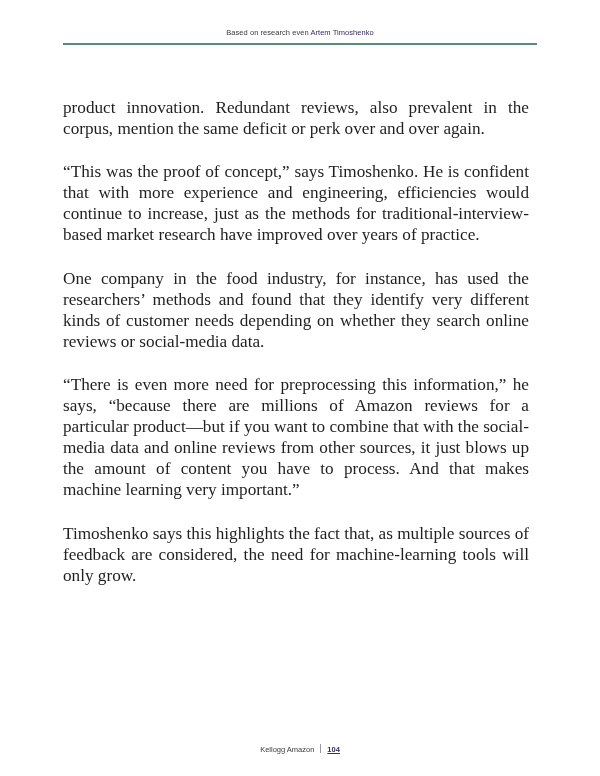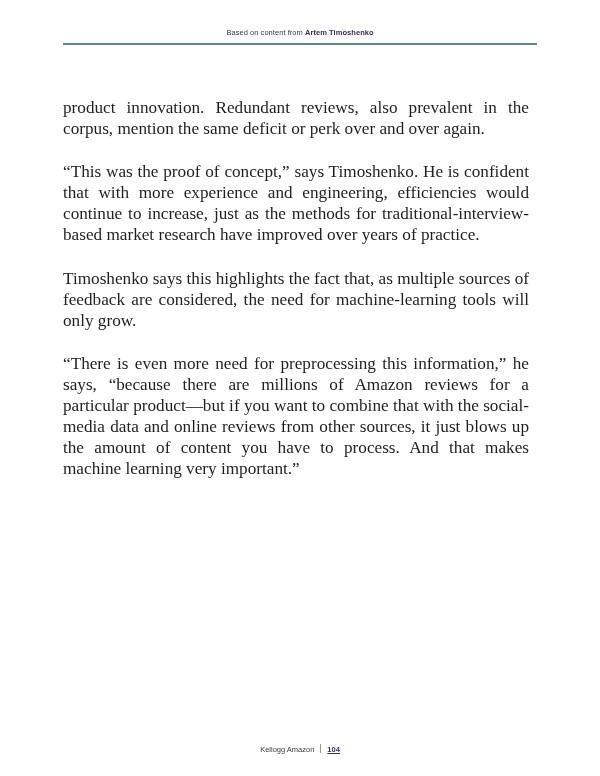--- a/index.html
+++ b/index.html
@@ -18,21 +18,21 @@
       left: 63px;
       top: 28px;
       width: 474px;
       text-align: center;
       font-family: "Liberation Sans", sans-serif;
       font-size: 7.5px;
       color: #3a3a3a;
       letter-spacing: 0.05px;
     }
     .page-header .author {
-      font-weight: bold;
+      font-weight: normal;
       color: #3b2a5e;
     }
     .header-rule {
       position: absolute;
       left: 63px;
       top: 43px;
       width: 474px;
       height: 1.5px;
       background: #5b8a80;
     }
@@ -72,27 +72,28 @@
     .page-footer .page-num {
       font-weight: bold;
       color: #3b2a5e;
       text-decoration: underline;
     }
   </style>
 </head>
 <body>
 
 <div class="page-header">
-  <span>Based on content from</span>
+  <span>Based on research even</span>
   <span class="author">Artem Timoshenko</span>
 </div>
 <div class="header-rule"></div>
 
 <div class="body-text">
   <p>product innovation. Redundant reviews, also prevalent in the corpus, mention the same deficit or perk over and over again.</p>
   <p>“This was the proof of concept,” says Timoshenko. He is confident that with more experience and engineering, efficiencies would continue to increase, just as the methods for traditional-interview-based market research have improved over years of practice.</p>
+  <p>One company in the food industry, for instance, has used the research­ers’ methods and found that they identify very different kinds of customer needs depending on whether they search online reviews or social-media data.</p>
+  <p>“There is even more need for preprocessing this information,” he says, “because there are millions of Amazon reviews for a particular product—but if you want to combine that with the social-media data and online reviews from other sources, it just blows up the amount of content you have to process. And that makes machine learning very important.”</p>
   <p>Timoshenko says this highlights the fact that, as multiple sources of feedback are considered, the need for machine-learning tools will only grow.</p>
-  <p>“There is even more need for preprocessing this information,” he says, “because there are millions of Amazon reviews for a particular product—but if you want to combine that with the social-media data and online reviews from other sources, it just blows up the amount of content you have to process. And that makes machine learning very important.”</p>
 </div>
 
 <div class="page-footer">
   <span>Kellogg Amazon</span><span class="sep"></span><span class="page-num">104</span>
 </div>
 
 </body></html>

